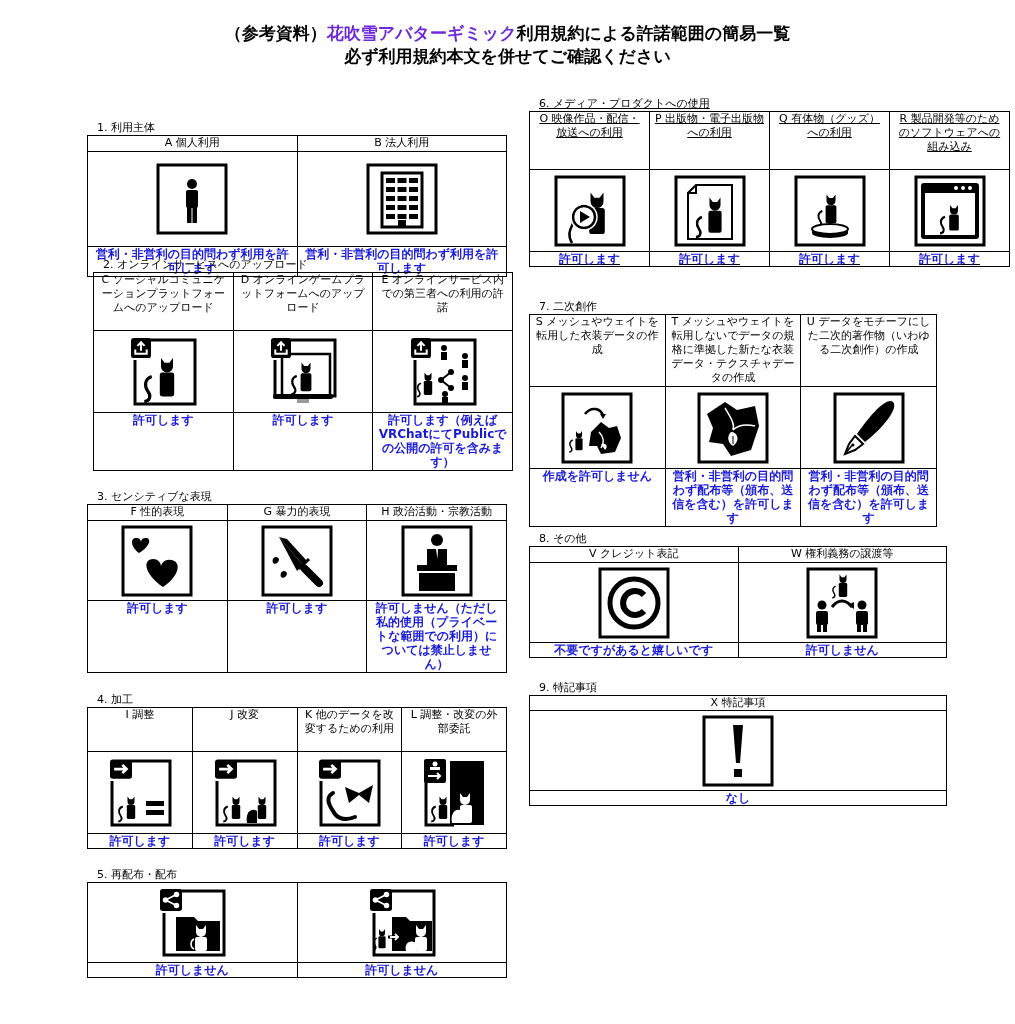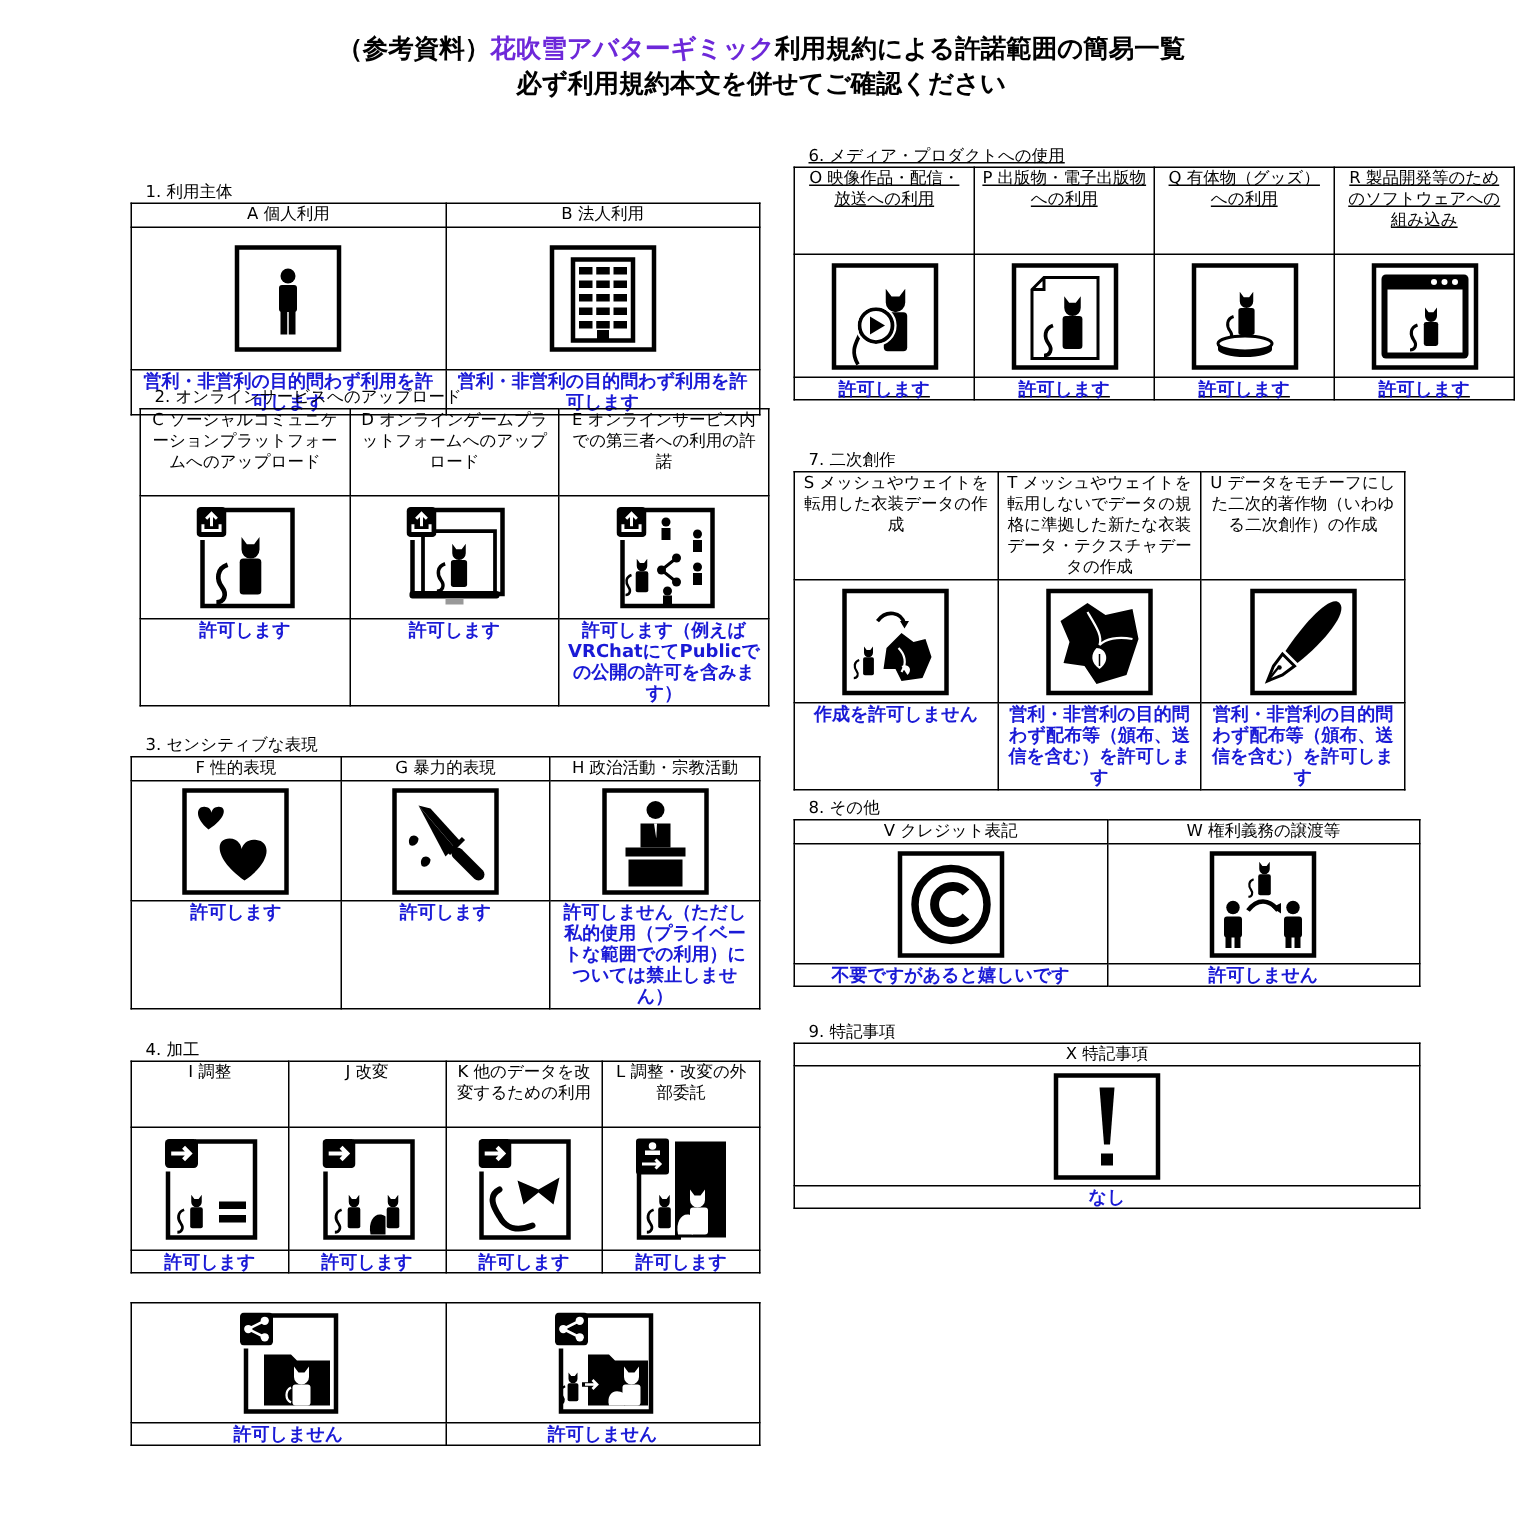--- a/index.html
+++ b/index.html
@@ -273,20 +273,21 @@
       <td class="res">許可します</td>
       <td class="res">許可します</td>
       <td class="res">許可します</td>
       <td class="res">許可します</td>
     </tr>
   </tbody>
     </table>
 </div>
 
 <div class="sec" style="left:87px; top:868px; width:420px;">
+  <div class="sec-title">5. 再配布・配布</div>
   <table class="grid">
     <tbody>
     <tr style="height:80px">
       <td class="iconcell">
             <svg class="icon" width="72" height="72" viewBox="0 0 72 72">
               <path d="M24 4 H68 V68 H8 V26" fill="none" stroke="#000" stroke-width="3"></path>
               <use href="#shr" x="4" y="2" width="22" height="22"></use>
               <path d="M20 30 H38 L42 34 H64 V64 H20 Z" fill="#000"></path>
               <g fill="#fff">
                 <path d="M40 38 L43 42 L47 42 L50 38 L50 45 A5 5 0 1 1 40 45 Z"></path>

